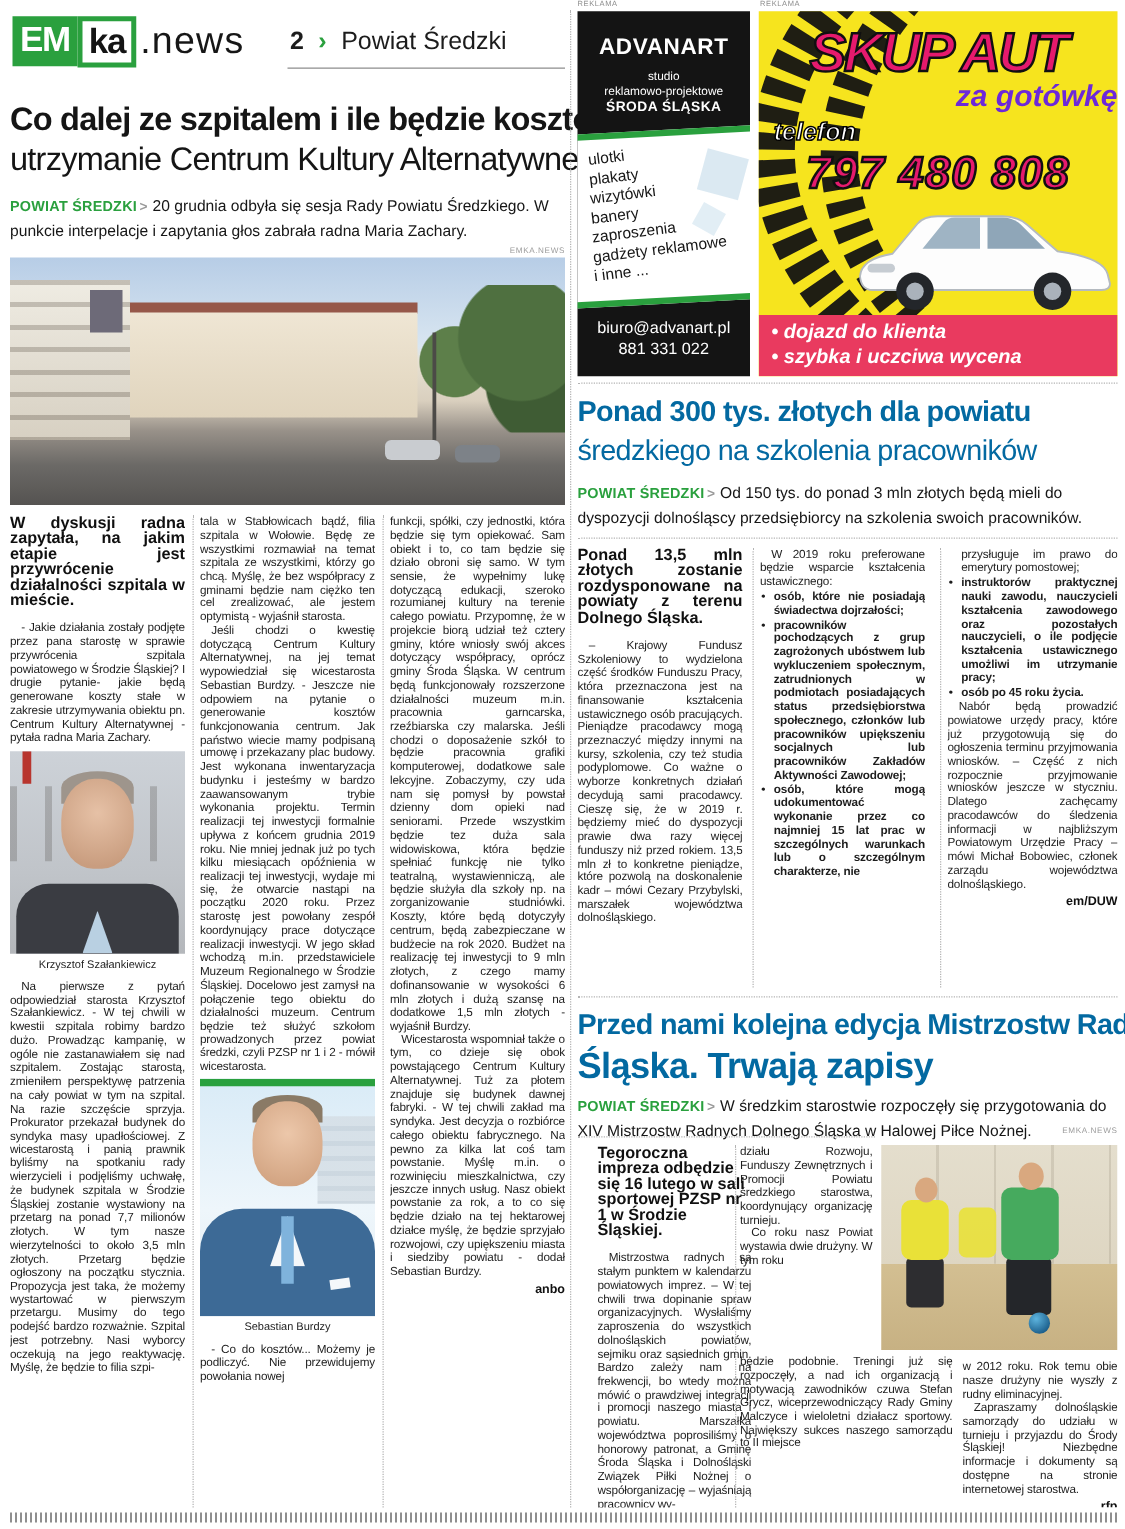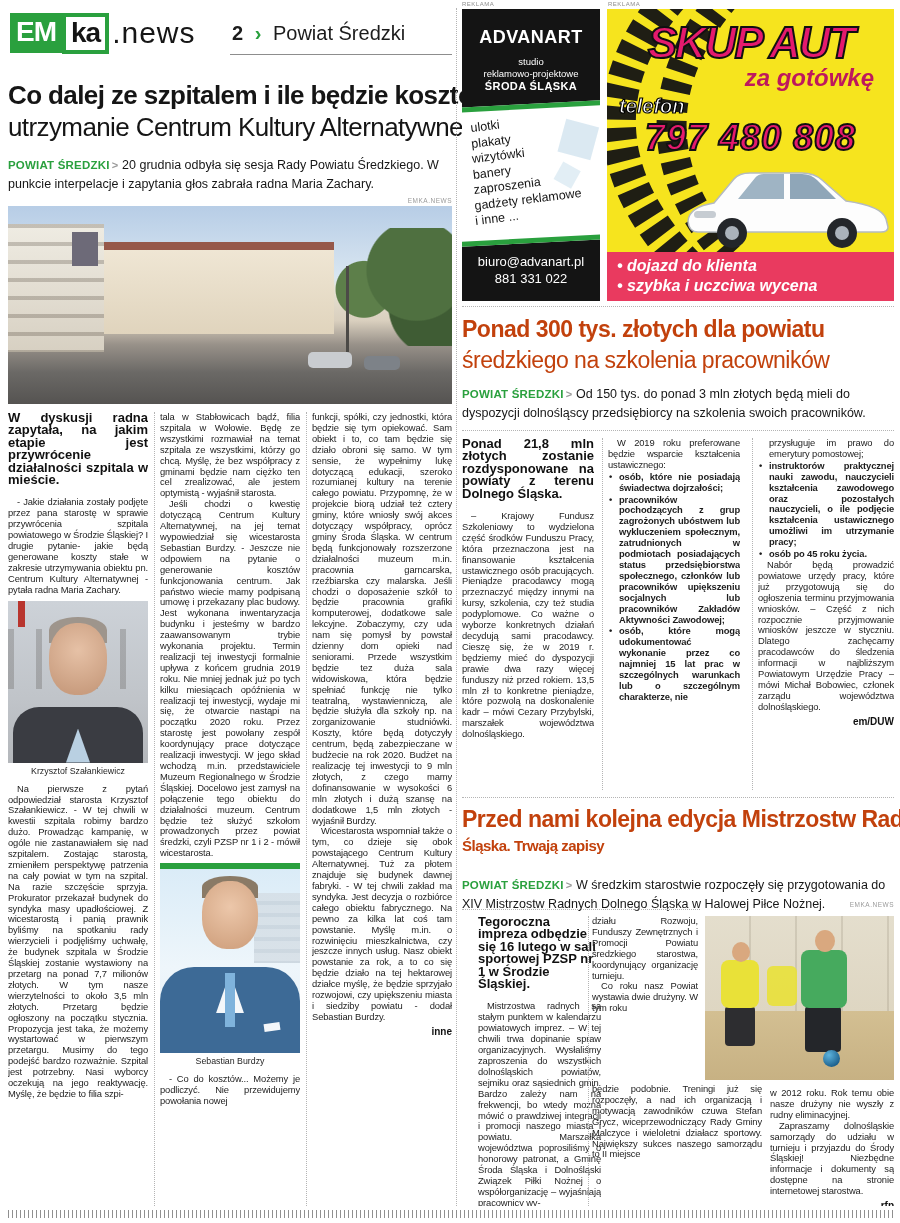--- a/index.html
+++ b/index.html
@@ -111,45 +111,45 @@
   .sq{position:absolute;background:#cfe2ee;z-index:1;}
   .sq1{right:8px;top:16px;width:34px;height:34px;transform:rotate(18deg);opacity:.75;}
   .sq2{right:28px;top:58px;width:20px;height:20px;transform:rotate(32deg);opacity:.6;}
   .ad1-contact{display:block;font-size:13px;line-height:17px;}
 
   .ad2{position:absolute;left:607px;top:9px;width:287px;height:292px;background:var(--ad_yellow,#f6e41e);overflow:hidden;}
   .track{position:absolute;left:-16px;top:-4px;opacity:.95;}
   .ad2-title{position:relative;z-index:2;text-align:center;margin-top:12px;font-size:44px;line-height:1;
        font-weight:700;font-style:italic;color:var(--ad_magenta,#e51a6d);
        -webkit-text-stroke:2px #101010;letter-spacing:-2px;}
-  .ad2-sub{position:relative;z-index:2;text-align:right;padding-right:20px;font-size:24px;line-height:1.1;
-       font-weight:700;font-style:italic;color:#be185d;}
+  .ad2-sub{position:relative;z-index:2;text-align:right;padding-right:0;font-size:24px;line-height:1.1;
+       font-weight:700;font-style:italic;color:#6d28d9;}
   .ad2-tel{position:relative;z-index:2;padding-left:12px;font-size:20px;font-weight:700;font-style:italic;
        color:#fff;-webkit-text-stroke:1.2px #000;margin-top:4px;}
   .ad2-phone{position:relative;z-index:2;text-align:center;font-size:36px;line-height:1.1;font-weight:700;
        font-style:italic;color:var(--ad_magenta,#e51a6d);-webkit-text-stroke:2px #101010;letter-spacing:1px;}
   .car{position:absolute;right:2px;bottom:46px;z-index:2;}
   .ad2-band{position:absolute;left:0;right:0;bottom:0;z-index:3;background:var(--ad_red_band,#e93a5f);
        padding:4px 10px 6px;}
   .ad2-bullet{display:block;color:#ffffff;font-weight:700;font-style:italic;font-size:16px;line-height:19.5px;}
   .ad2-bullet::before{content:"\2022  ";}
 
   
   .a2-h1{left:462px;top:316px;width:432px;font-size:23px;white-space:nowrap;}
   .a2-h2{left:462px;top:347px;width:432px;font-size:23px;white-space:nowrap;}
-  .hl2{position:absolute;font-weight:700;letter-spacing:-0.5px;color:#c2410c;}
+  .hl2{position:absolute;font-weight:700;letter-spacing:-0.5px;color:#0369a1;}
   .hl2.light{font-weight:400;}
   .a2-lead{left:462px;top:385px;width:430px;}
   .a2-body{position:absolute;left:462px;top:438px;width:432px;height:352px;overflow:hidden;}
   .a2c1{left:0;width:132px;} .a2c2{left:146px;width:132px;} .a2c3{left:296px;width:136px;}
   .a2-body .bullet{margin-top:1px;}
 
   
   .a3-h1{left:462px;top:806px;width:432px;font-size:23px;white-space:nowrap;}
-  .a3-h2{left:462px;top:837px;width:432px;font-size:15px;white-space:nowrap;}
+  .a3-h2{left:462px;top:837px;width:432px;font-size:29px;white-space:nowrap;}
   .a3-lead{left:462px;top:876px;width:432px;}
   .a3-credit{left:594px;top:901px;width:300px;}
   .a3-body{position:absolute;left:462px;top:916px;width:432px;height:290px;overflow:hidden;}
   .a3c1{left:16px;width:123px;} 
   .a3c2{left:130px;width:170px;}
   .a3c2-narrow{width:106px;min-height:168px;}
   .a3c3{position:absolute;left:308px;top:172px;width:124px;height:118px;overflow:hidden;}
   .photo-sport{position:absolute;left:243px;top:0;width:189px;height:164px;overflow:hidden;
       background:linear-gradient(180deg,#e4decd 0%,#ded6c2 58%,#d3bf92 58%,#c7b183 100%);}
   .sp-wall{position:absolute;left:0;top:0;width:100%;height:58%;
@@ -226,21 +226,21 @@
         <div class="pb-pocket"></div>
         <div class="pb-hair"></div>
         <div class="pb-head"></div>
       </div>
       <div class="cap">Sebastian Burdzy</div>
       <p class="bt ind">- Co do kosztów... Możemy je podliczyć. Nie przewidujemy powołania nowej</p>
     </div>
     <div class="col a1c3">
       <p class="bt">funkcji, spółki, czy jednostki, która będzie się tym opiekować. Sam obiekt i to, co tam będzie się działo obroni się samo. W tym sensie, że wypełnimy lukę dotyczącą edukacji, szeroko rozumianej kultury na terenie całego powiatu. Przypomnę, że w projekcie biorą udział też cztery gminy, które wniosły swój akces dotyczący współpracy, oprócz gminy Środa Śląska. W centrum będą funkcjonowały rozszerzone działalności muzeum m.in. pracownia garncarska, rzeźbiarska czy malarska. Jeśli chodzi o doposażenie szkół to będzie pracownia grafiki komputerowej, dodatkowe sale lekcyjne. Zobaczymy, czy uda nam się pomysł by powstał dzienny dom opieki nad seniorami. Przede wszystkim będzie tez duża sala widowiskowa, która będzie spełniać funkcję nie tylko teatralną, wystawienniczą, ale będzie służyła dla szkoły np. na zorganizowanie studniówki. Koszty, które będą dotyczyły centrum, będą zabezpieczane w budżecie na rok 2020. Budżet na realizację tej inwestycji to 9 mln złotych, z czego mamy dofinansowanie w wysokości 6 mln złotych i dużą szansę na dodatkowe 1,5 mln złotych - wyjaśnił Burdzy.</p>
       <p class="bt ind">Wicestarosta wspomniał także o tym, co dzieje się obok powstającego Centrum Kultury Alternatywnej. Tuż za płotem znajduje się budynek dawnej fabryki. - W tej chwili zakład ma syndyka. Jest decyzja o rozbiórce całego obiektu fabrycznego. Na pewno za kilka lat coś tam powstanie. Myślę m.in. o rozwinięciu mieszkalnictwa, czy jeszcze innych usług. Nasz obiekt powstanie za rok, a to co się będzie działo na tej hektarowej działce myślę, że będzie sprzyjało rozwojowi, czy upiększeniu miasta i siedziby powiatu - dodał Sebastian Burdzy.</p>
-      <div class="byline">inne</div>
+      <div class="byline">anbo</div>
     </div>
   </div>
 
   <div class="vd" style="left:154px;top:412px;height:794px;"></div>
   <div class="vd" style="left:306px;top:412px;height:794px;"></div>
 
   <div class="vd" style="left:456px;top:8px;height:1198px;"></div>
 
   <div class="rek rek1">REKLAMA</div>
   <div class="rek rek2">REKLAMA</div>
@@ -293,21 +293,21 @@
   <div class="hd" style="left:462px;top:306px;width:432px;"></div>
   <div class="hl2 a2-h1">Ponad 300 tys. złotych dla powiatu</div>
   <div class="hl2 light a2-h2">średzkiego na szkolenia pracowników</div>
   <div class="lead a2-lead">
     <span class="kicker">POWIAT ŚREDZKI</span><span class="ksep">&gt;</span><span>Od 150 tys. do ponad 3 mln złotych będą mieli do dyspozycji dolnośląscy przedsiębiorcy na szkolenia swoich pracowników.</span>
   </div>
   <div class="hd" style="left:462px;top:430px;width:432px;"></div>
 
   <div class="a2-body">
     <div class="col a2c1">
-      <p class="intro-b">Ponad 21,8 mln złotych zostanie rozdysponowane na powiaty z terenu Dolnego Śląska.</p>
+      <p class="intro-b">Ponad 13,5 mln złotych zostanie rozdysponowane na powiaty z terenu Dolnego Śląska.</p>
       <p class="bt ind">– Krajowy Fundusz Szkoleniowy to wydzielona część środków Funduszu Pracy, która przeznaczona jest na finansowanie kształcenia ustawicznego osób pracujących. Pieniądze pracodawcy mogą przeznaczyć między innymi na kursy, szkolenia, czy też studia podyplomowe. Co ważne o wyborze konkretnych działań decydują sami pracodawcy. Cieszę się, że w 2019 r. będziemy mieć do dyspozycji prawie dwa razy więcej funduszy niż przed rokiem. 13,5 mln zł to konkretne pieniądze, które pozwolą na doskonalenie kadr – mówi Cezary Przybylski, marszałek województwa dolnośląskiego.</p>
     </div>
     <div class="col a2c2">
       <p class="bt ind">W 2019 roku preferowane będzie wsparcie kształcenia ustawicznego:</p>
       <p class="bt bullet">osób, które nie posiadają świadectwa dojrzałości;</p>
       <p class="bt bullet">pracowników pochodzących z grup zagrożonych ubóstwem lub wykluczeniem społecznym, zatrudnionych w podmiotach posiadających status przedsiębiorstwa społecznego, członków lub pracowników upiększeniu socjalnych lub pracowników Zakładów Aktywności Zawodowej;</p>
       <p class="bt bullet">osób, które mogą udokumentować wykonanie przez co najmniej 15 lat prac w szczególnych warunkach lub o szczególnym charakterze, nie</p>
     </div>
     <div class="col a2c3">
       <p class="bt bullet-cont">przysługuje im prawo do emerytury pomostowej;</p>

